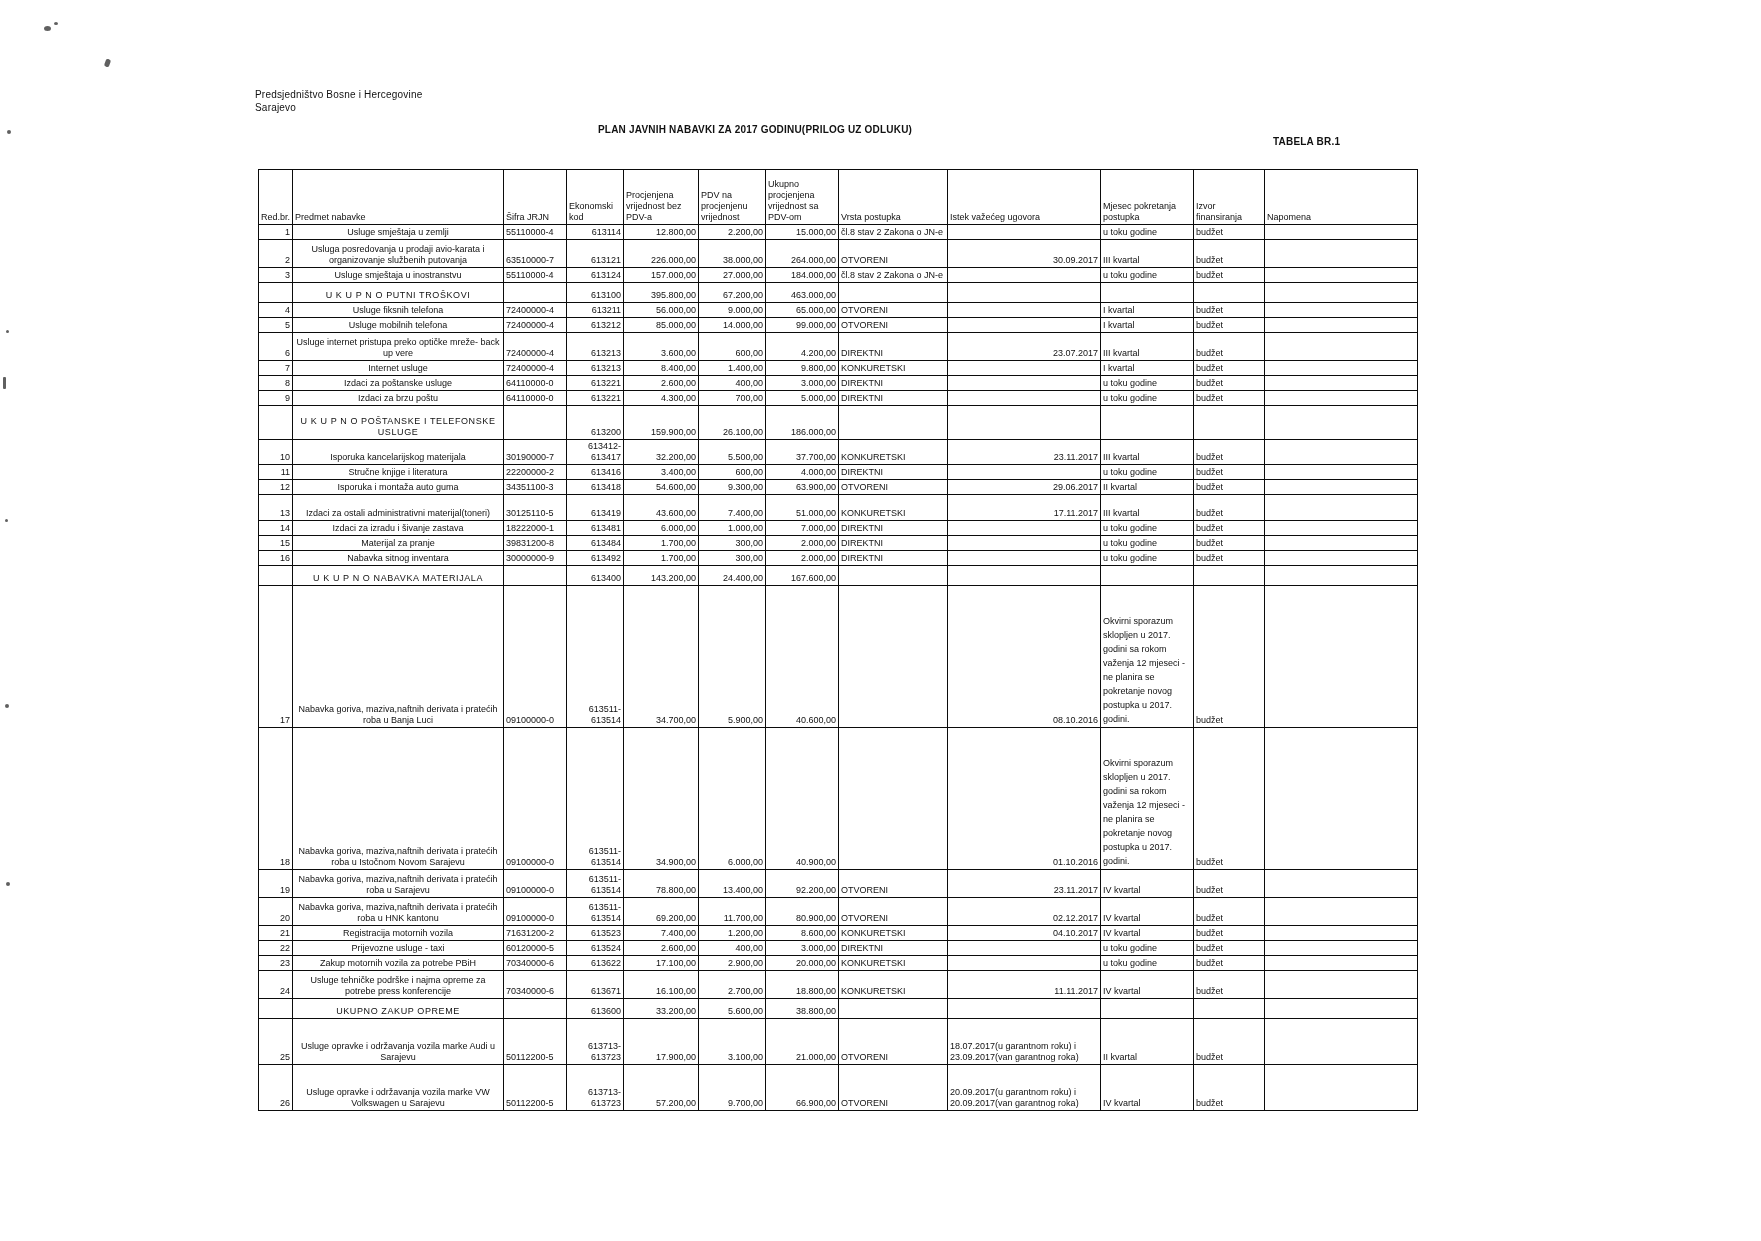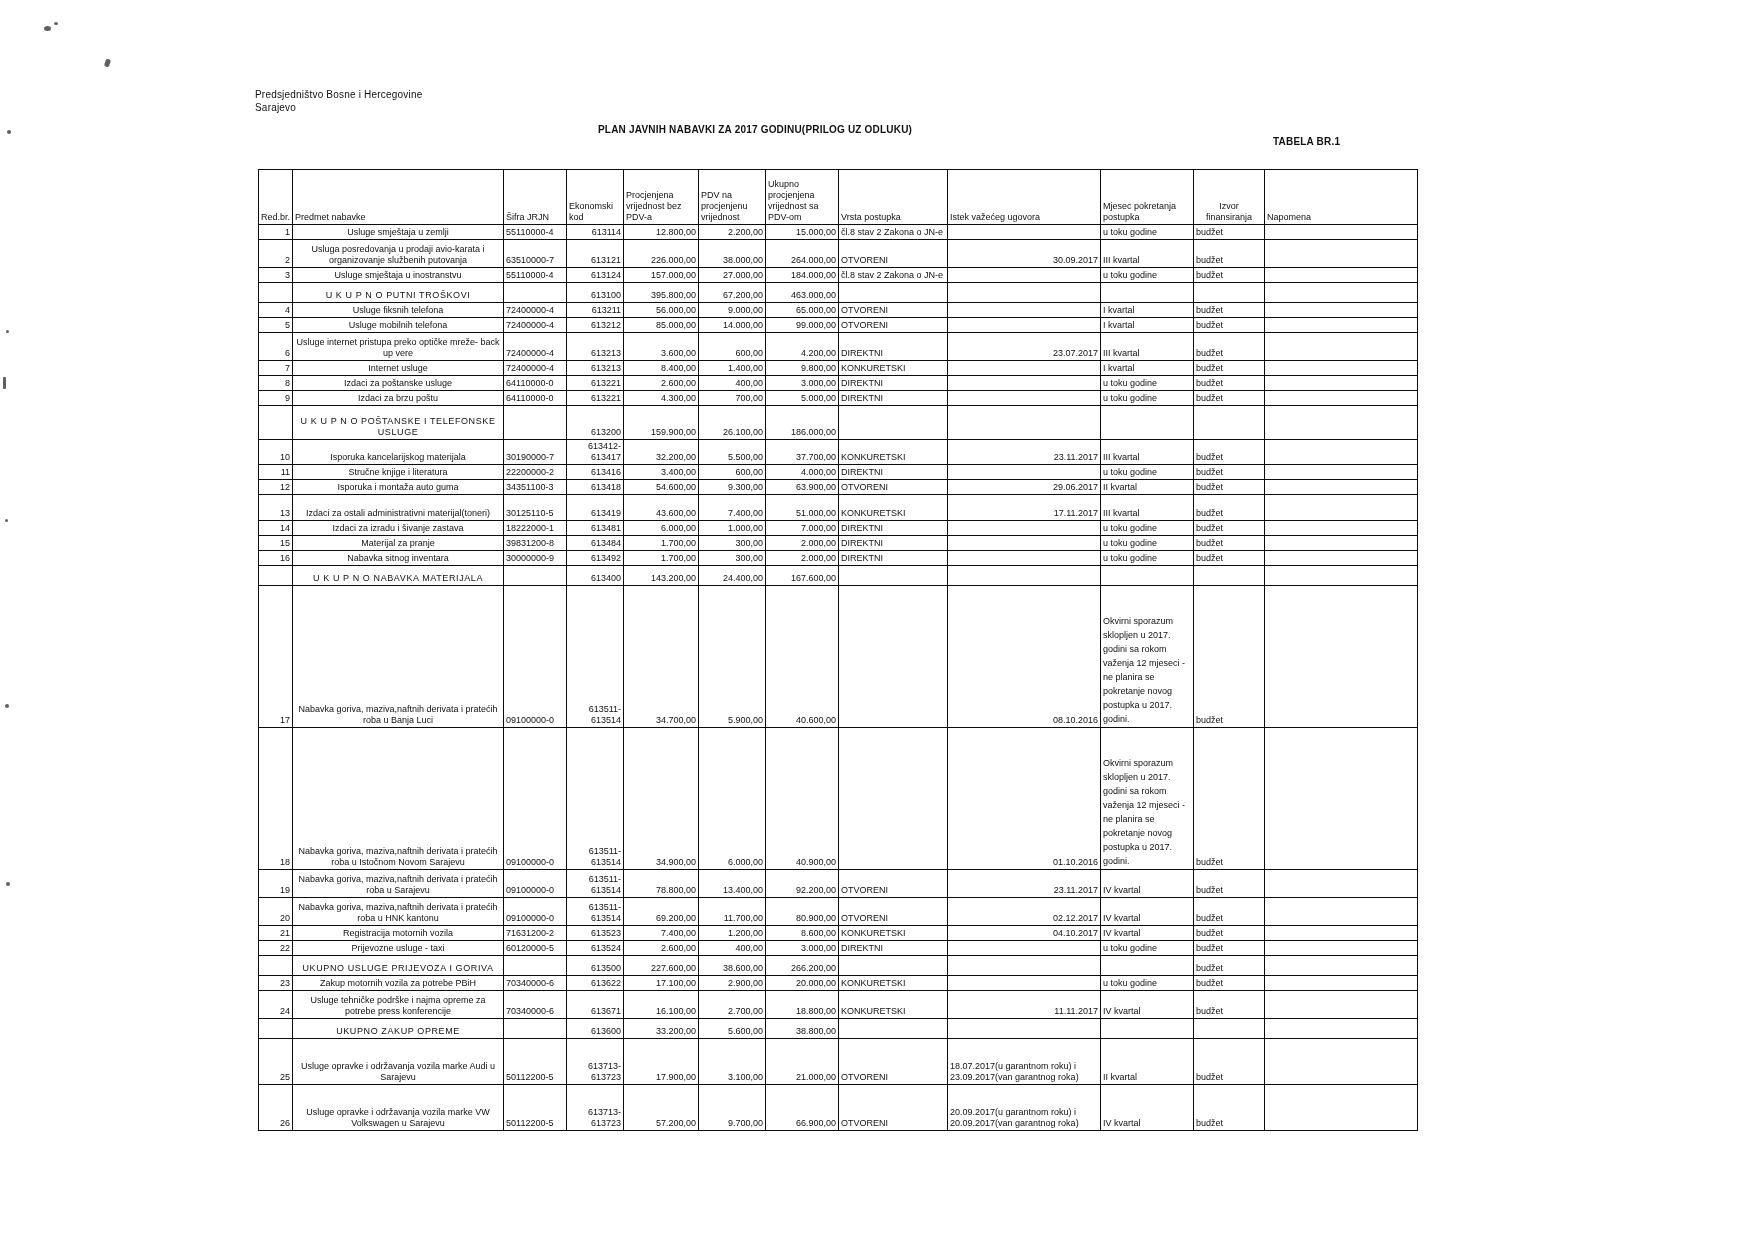--- a/index.html
+++ b/index.html
@@ -44,21 +44,21 @@
   .w-rb{width:26px;}
   .w-pred{width:206px;}
   .w-sifra{width:58px;}
   .w-ekon{width:52px;}
   .w-pv{width:70px;}
   .w-pdv{width:62px;}
   .w-uk{width:68px;}
   .w-vrsta{width:104px;}
   .w-istek{width:148px;}
   .w-mjesec{width:88px;}
-  .w-izvor{width:66px;text-align:center;}
+  .w-izvor{width:66px;}
   .w-nap{width:148px;}
 </style>
 </head>
 <body>
 
 <div class="speck" style="left:44px;top:26px;width:7px;height:5px;"></div>
 <div class="speck" style="left:54px;top:22px;width:4px;height:3px;"></div>
 <div class="speck" style="left:105px;top:59px;width:5px;height:8px;border-radius:2px;transform:rotate(20deg);"></div>
 <div class="speck" style="left:7px;top:130px;width:4px;height:4px;"></div>
 <div class="speck" style="left:6px;top:330px;width:3px;height:3px;"></div>
@@ -437,34 +437,20 @@
           <td class="c-ekon w-ekon">613524</td>
           <td class="num w-pv">2.600,00</td>
           <td class="num w-pdv">400,00</td>
           <td class="num w-uk">3.000,00</td>
           <td class="c-vrsta w-vrsta">DIREKTNI</td>
           <td class="c-istek w-istek"></td>
           <td class="c-mjesec w-mjesec">u toku  godine</td>
           <td class="c-izvor w-izvor">budžet</td>
           <td class="c-nap w-nap"></td>
         </tr>
-        <tr class="total" style="height: 20px;">
-          <td class="rb w-rb"></td>
-          <td class="subject w-pred">UKUPNO USLUGE PRIJEVOZA I GORIVA</td>
-          <td class="c-sifra w-sifra"></td>
-          <td class="c-ekon w-ekon">613500</td>
-          <td class="num w-pv">227.600,00</td>
-          <td class="num w-pdv">38.600,00</td>
-          <td class="num w-uk">266.200,00</td>
-          <td class="c-vrsta w-vrsta"></td>
-          <td class="c-istek w-istek"></td>
-          <td class="c-mjesec w-mjesec"></td>
-          <td class="c-izvor w-izvor">budžet</td>
-          <td class="c-nap w-nap"></td>
-        </tr>
         <tr style="height: 15px;">
           <td class="rb w-rb">23</td>
           <td class="subject w-pred">Zakup motornih vozila za potrebe  PBiH</td>
           <td class="c-sifra w-sifra">70340000-6</td>
           <td class="c-ekon w-ekon">613622</td>
           <td class="num w-pv">17.100,00</td>
           <td class="num w-pdv">2.900,00</td>
           <td class="num w-uk">20.000,00</td>
           <td class="c-vrsta w-vrsta">KONKURETSKI</td>
           <td class="c-istek w-istek"></td>

